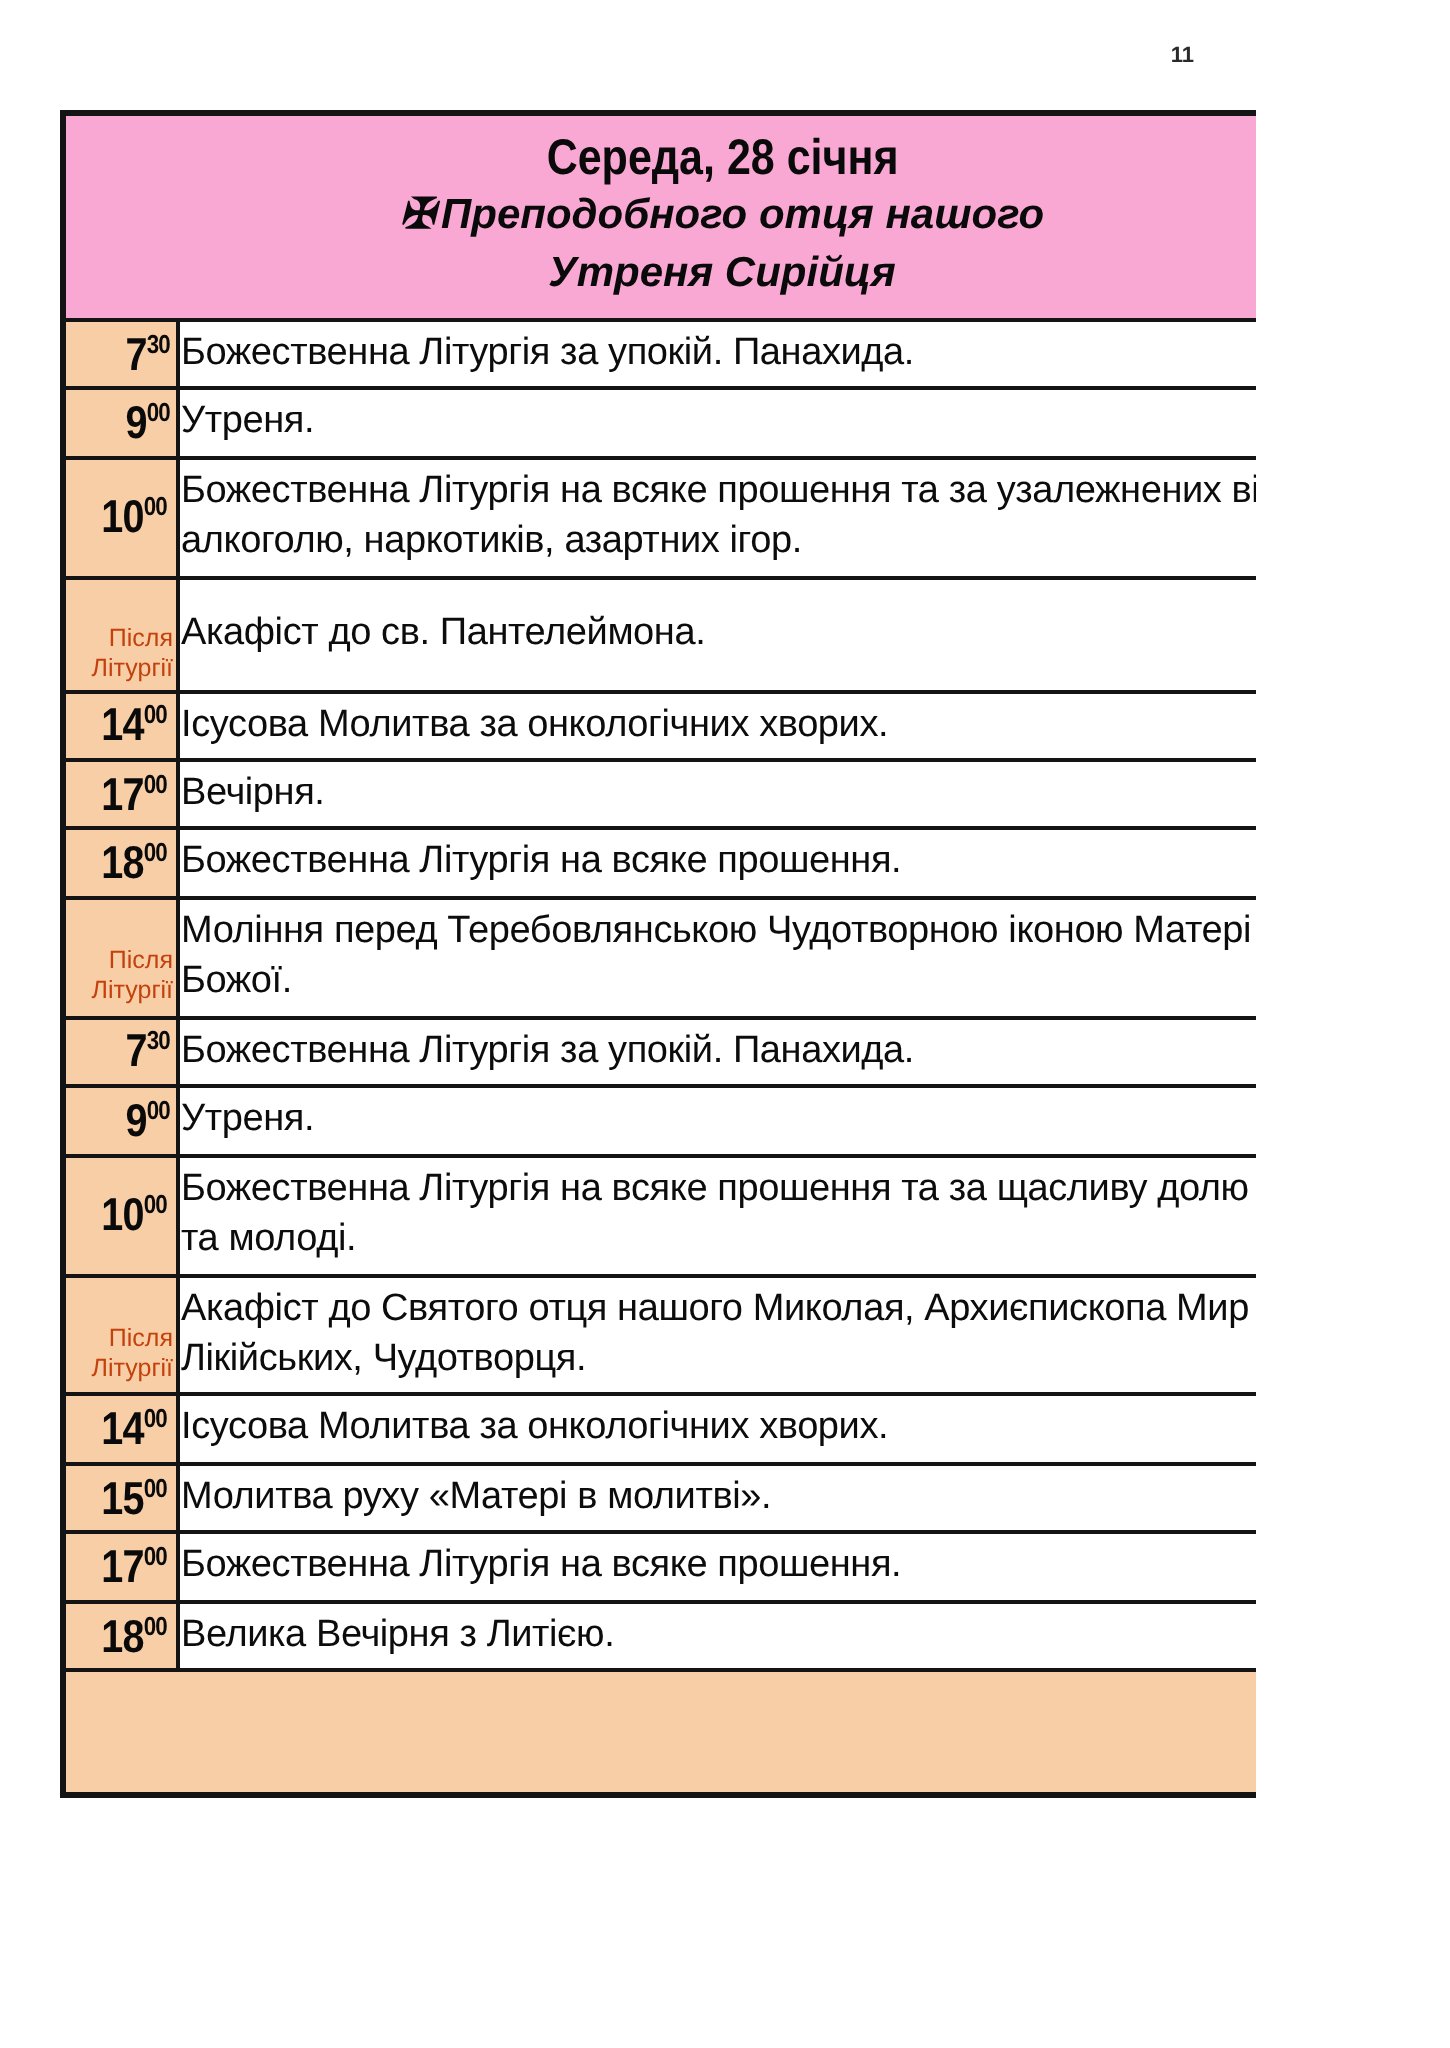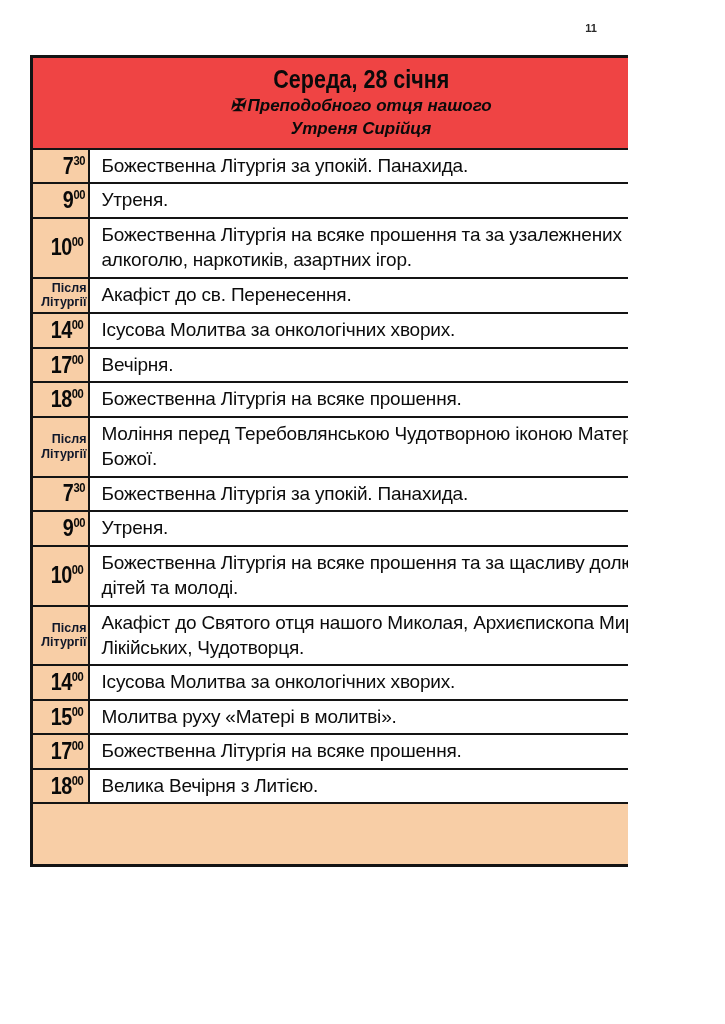--- a/index.html
+++ b/index.html
@@ -31,38 +31,38 @@
     width: 662px;
     border-collapse: collapse;
     table-layout: fixed;
     border: 3px solid #141414;
   }
   table.schedule td {
     border: 2px solid #141414;
   }
   
   .day-header {
-    background: #ef4444;
+    background: #f9a8d4;
     text-align: center;
     padding: 6px 8px 7px 8px;
   }
   .day-title {
     font-size: 25px;
     font-weight: bold;
     line-height: 1.2;
     color: #0a0a0a;
   }
   .cond {
     display: inline-block;
     transform: scaleX(0.86);
     transform-origin: 50% 50%;
     white-space: nowrap;
   }
   .day-subtitle {
-    font-size: 17px;
+    font-size: 21px;
     font-weight: bold;
     font-style: italic;
     line-height: 1.38;
     color: #0a0a0a;
   }
   .cross {
     font-style: italic;
     font-weight: bold;
     margin-right: 3px;
   }
@@ -82,32 +82,33 @@
   .time-sup {
     font-size: 13px;
     font-weight: bold;
     vertical-align: super;
     line-height: 0;
     letter-spacing: -0.5px;
   }
   .after-label {
     display: inline-block;
     font-size: 12.5px;
-    font-weight: bold;
+    font-weight: normal;
     line-height: 1.18;
-    color: #0f172a;
+    color: #c2410c;
+    margin-top: 20px;
   }
   
   .desc-cell {
     background: #ffffff;
     vertical-align: middle;
     font-size: 19px;
     line-height: 1.34;
     letter-spacing: -0.2px;
-    padding: 3px 10px 4px 12px;
+    padding: 3px 10px 4px 1px;
     color: #0c0c0c;
   }
   .empty-cell {
     background: #f8cea6;
     height: 58px;
   }
 </style>
 </head>
 <body>
 
@@ -151,21 +152,21 @@
       <tr>
         <td class="time-cell">
           <span class="time-num cond"><span>10</span><span class="time-sup">00</span></span>
         </td>
         <td class="desc-cell">Божественна Літургія на всяке прошення та за узалежнених від алкоголю, наркотиків, азартних ігор.</td>
       </tr>
       <tr>
         <td class="time-cell">
           <span class="after-label">Після Літургії</span>
         </td>
-        <td class="desc-cell">Акафіст до св. Перенесення.</td>
+        <td class="desc-cell">Акафіст до св. Пантелеймона.</td>
       </tr>
       <tr>
         <td class="time-cell">
           <span class="time-num cond"><span>14</span><span class="time-sup">00</span></span>
         </td>
         <td class="desc-cell">Ісусова Молитва за онкологічних хворих.</td>
       </tr>
       <tr>
         <td class="time-cell">
           <span class="time-num cond"><span>17</span><span class="time-sup">00</span></span>

